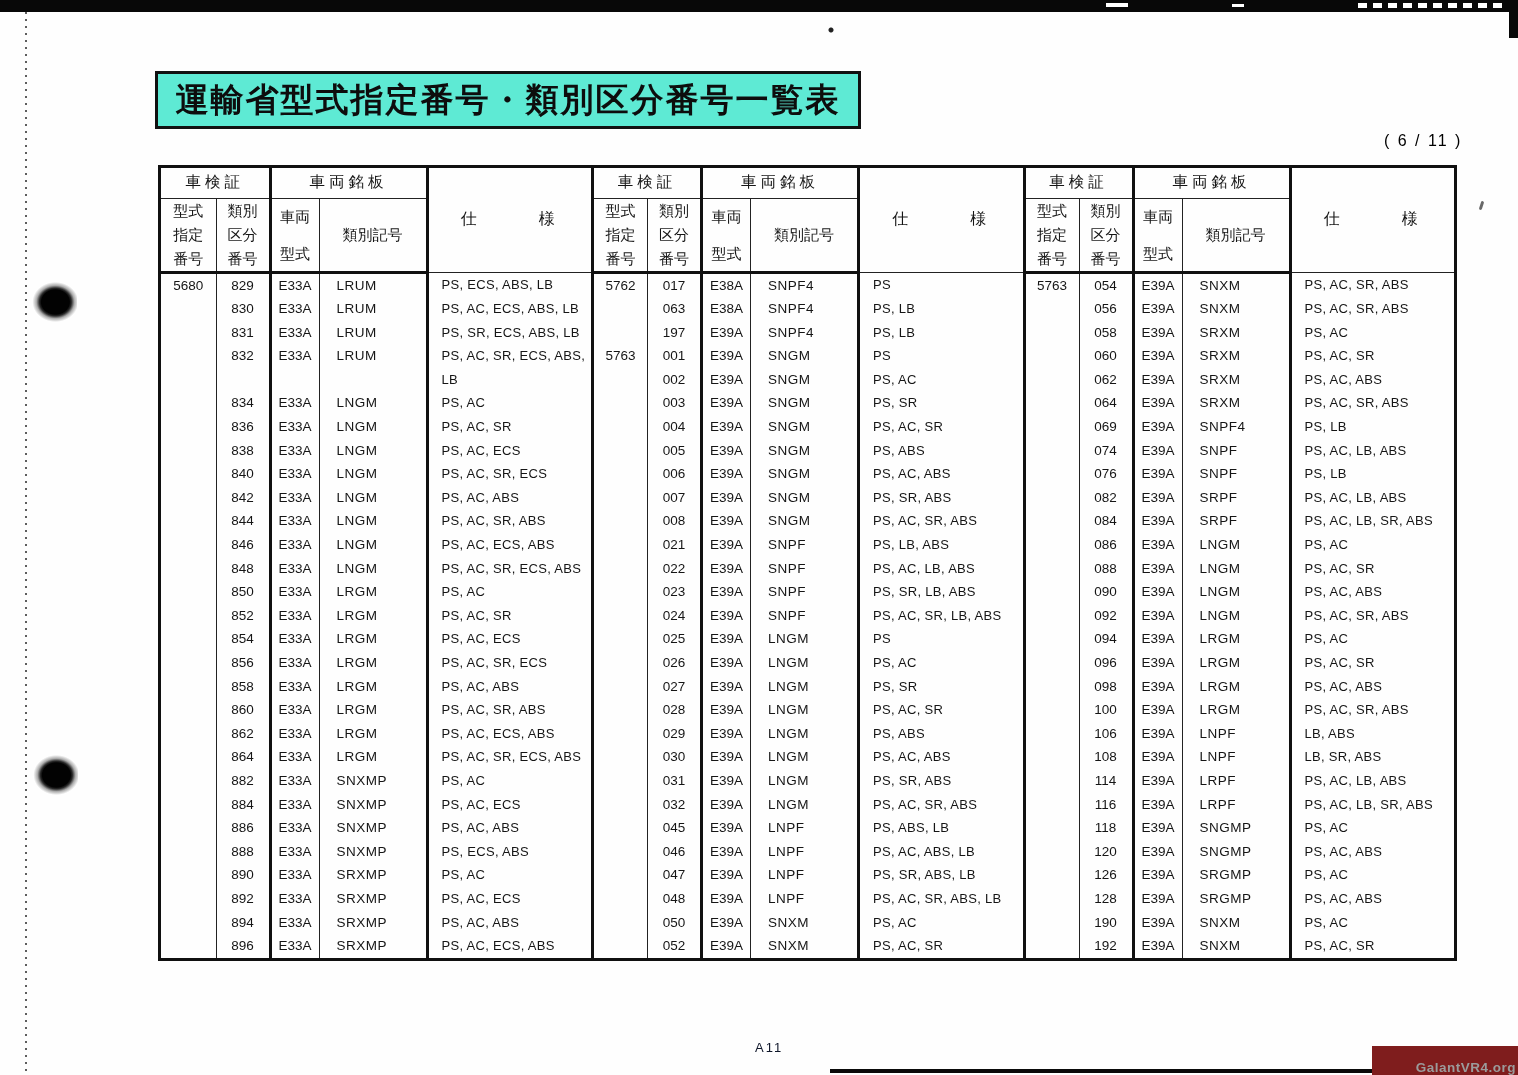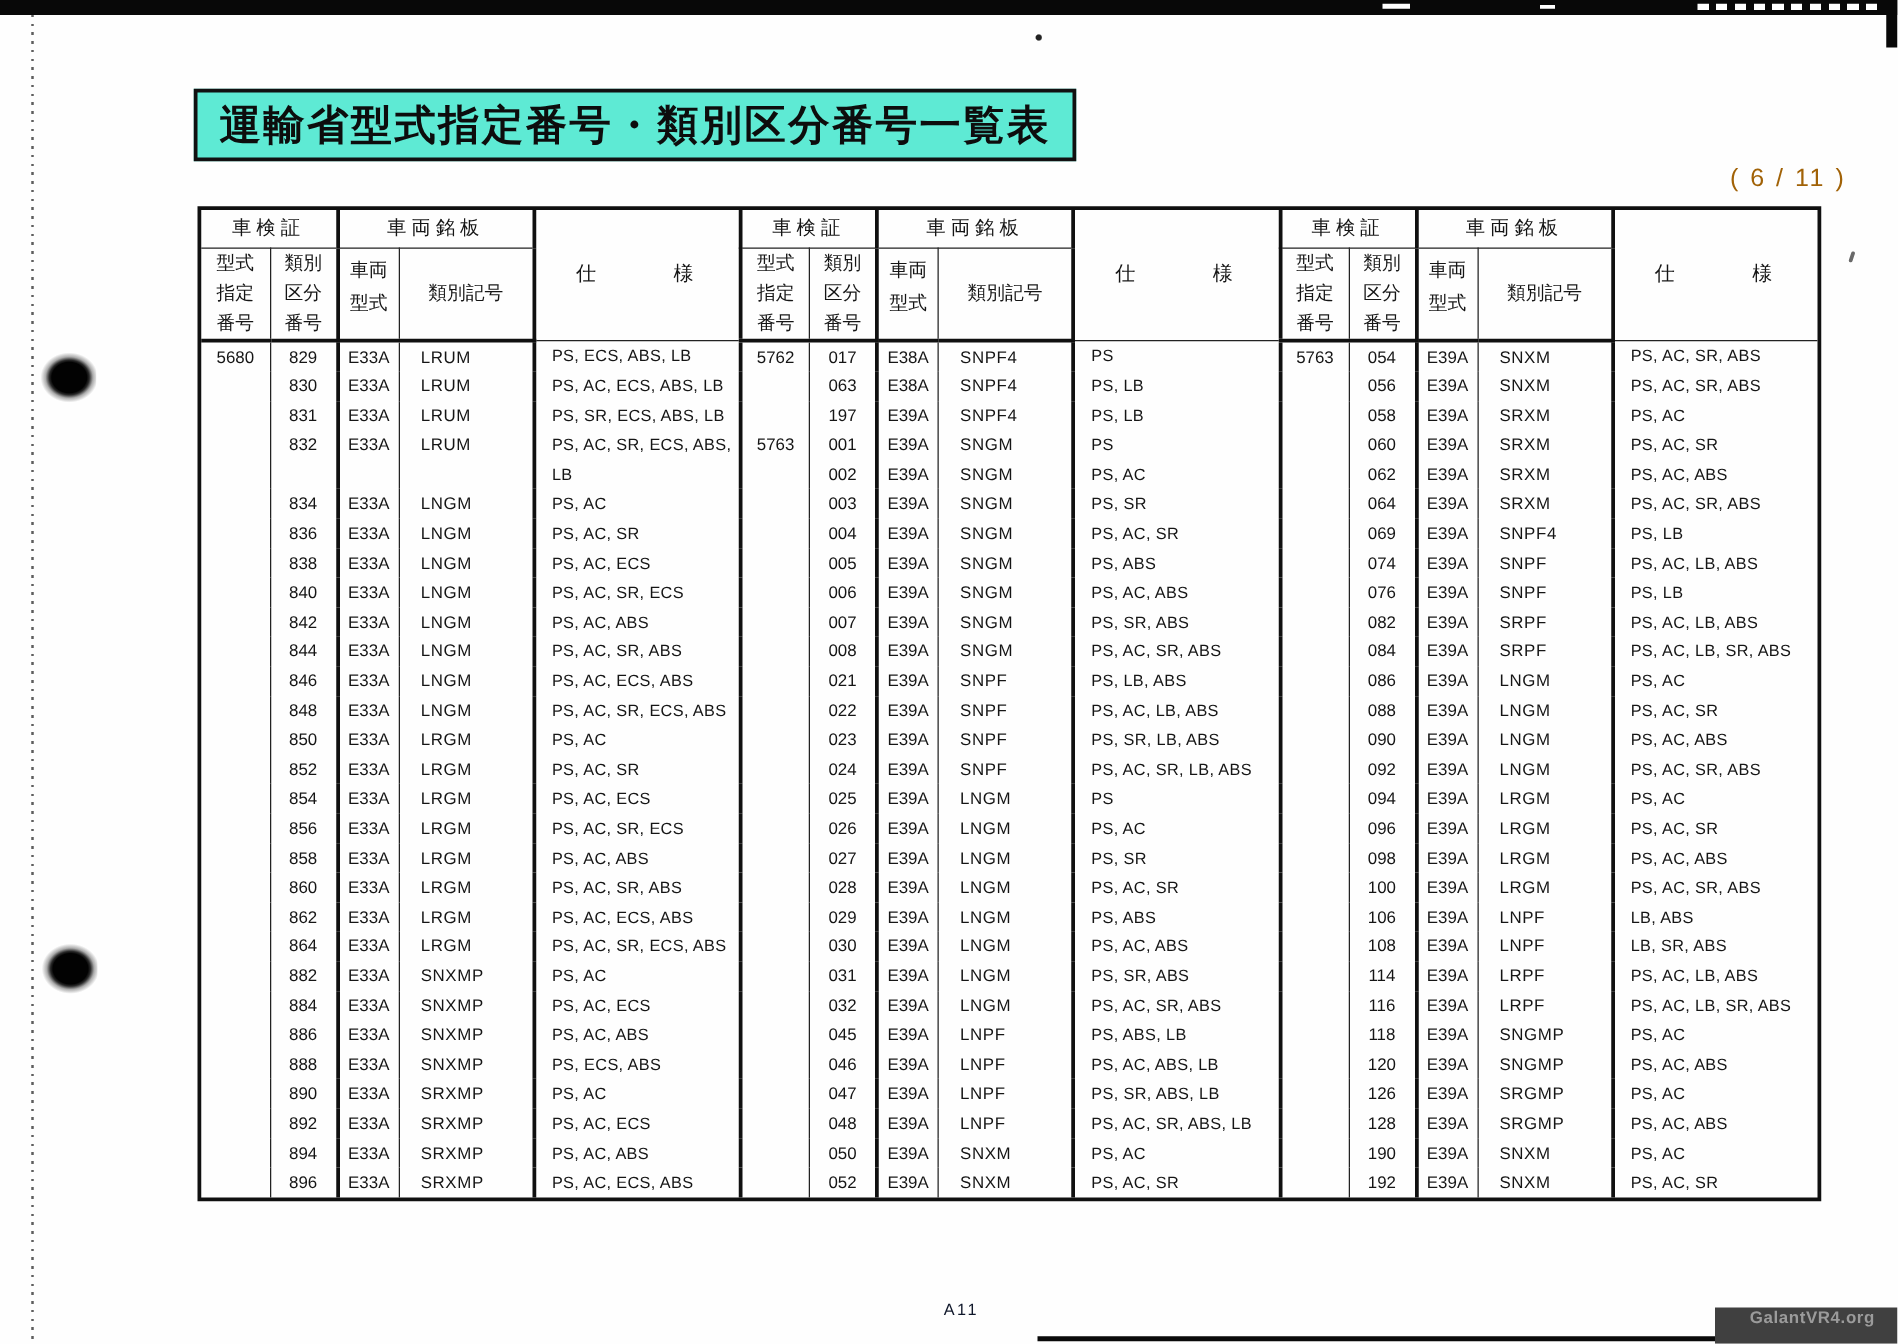--- a/index.html
+++ b/index.html
@@ -18,44 +18,44 @@
              background-image:repeating-linear-gradient(180deg, rgba(40,40,40,.75) 0 2px, transparent 2px 7px); }
   .hole { position:absolute; width:48px; height:46px;
           background:radial-gradient(ellipse at 55% 50%, #020202 0 14px, rgba(5,5,5,.85) 16px, rgba(20,20,20,.35) 19px, rgba(30,30,30,0) 23px); }
   .hole-1 { left:29px; top:279px; }
   .hole-2 { left:30px; top:752px; }
   .star-artifact { position:absolute; left:828px; top:27px; width:6px; height:6px;
                    background:radial-gradient(#222 0 2px, transparent 3px); }
   .tick-artifact { position:absolute; left:1480px; top:201px; width:3px; height:9px; background:#444;
                    transform:rotate(18deg); border-radius:2px; opacity:.8; }
   .bottom-line { position:absolute; left:830px; top:1069px; width:545px; height:4px; background:#0a0a0a; }
-  .wm-block { position:absolute; left:1372px; top:1046px; width:146px; height:29px; background:#404040;
-              display:flex; align-items:flex-start; justify-content:flex-end; padding-right:18px; }
+  .wm-block { position:absolute; left:1372px; top:1046px; width:146px; height:29px; background:#7f1d1d;
+              display:flex; align-items:flex-end; justify-content:flex-end; padding-right:2px; }
   .wm-block span { color:#9b9b9b; font-size:13.5px; font-weight:bold; letter-spacing:.5px; }
 
   
   .title-box { position:absolute; left:155px; top:71px; width:706px; height:58px; border:3px solid #111;
                display:flex; align-items:center; justify-content:center; background:#5eead4; }
   .title-box span { font-family:"Liberation Serif", serif; font-weight:bold; font-size:33px;
                     letter-spacing:2px; white-space:nowrap; color:#0d0d0d; }
-  .page-marker { position:absolute; left:1384px; top:132px; font-size:20px; letter-spacing:2px; color:#a16207; }
+  .page-marker { position:absolute; left:1384px; top:132px; font-size:16px; letter-spacing:2px; color:#000000; }
 
   
   .tablewrap { position:absolute; left:158px; top:165px; display:flex; border:3px solid #101010; background:#fefefe; }
   table.grp { border-collapse:collapse; table-layout:fixed; width:430px;border-radius:32px; }
   table.grp + table.grp { border-left:3px solid #101010; }
   th, td { padding:0; font-weight:normal; color:#151515; }
   col.w1{width:55px;} col.w2{width:54px;} col.w3{width:49px;} col.w4{width:108px;} col.w5{width:164px;}
   tr.h1 th { height:30px; border-bottom:1px solid #222; font-size:15.5px; letter-spacing:4px; text-align:center; }
   tr.h2 th { height:74px; border-bottom:3px solid #101010; font-size:15px; text-align:center; line-height:1.6; }
   th.spech { border-bottom:3px solid #101010; }
   .spech-in { display:flex; justify-content:center; align-items:center; gap:58px; font-size:16px; }
   .pre { white-space:pre-line; }
   .vtm-in { height:72px; display:flex; flex-direction:column; justify-content:space-between;
-            align-items:center; padding:6px 0 16px; }
+            align-items:center; padding:6px 0 5px; }
   .bR1 { border-right:1px solid #222; }
   .bR3 { border-right:3px solid #101010; }
   tbody td { height:23.6px; font-size:13.5px; white-space:nowrap; line-height:23.6px; }
   td.c1 { text-align:center; border-right:1px solid #222; }
   td.c2 { text-align:center; border-right:3px solid #101010; }
   td.c3 { text-align:center; border-right:1px solid #222; }
   td.c4 { padding-left:17px; border-right:3px solid #101010; letter-spacing:.5px; }
   td.c5 { padding-left:13px; font-size:13px; letter-spacing:.3px; }
 
   

